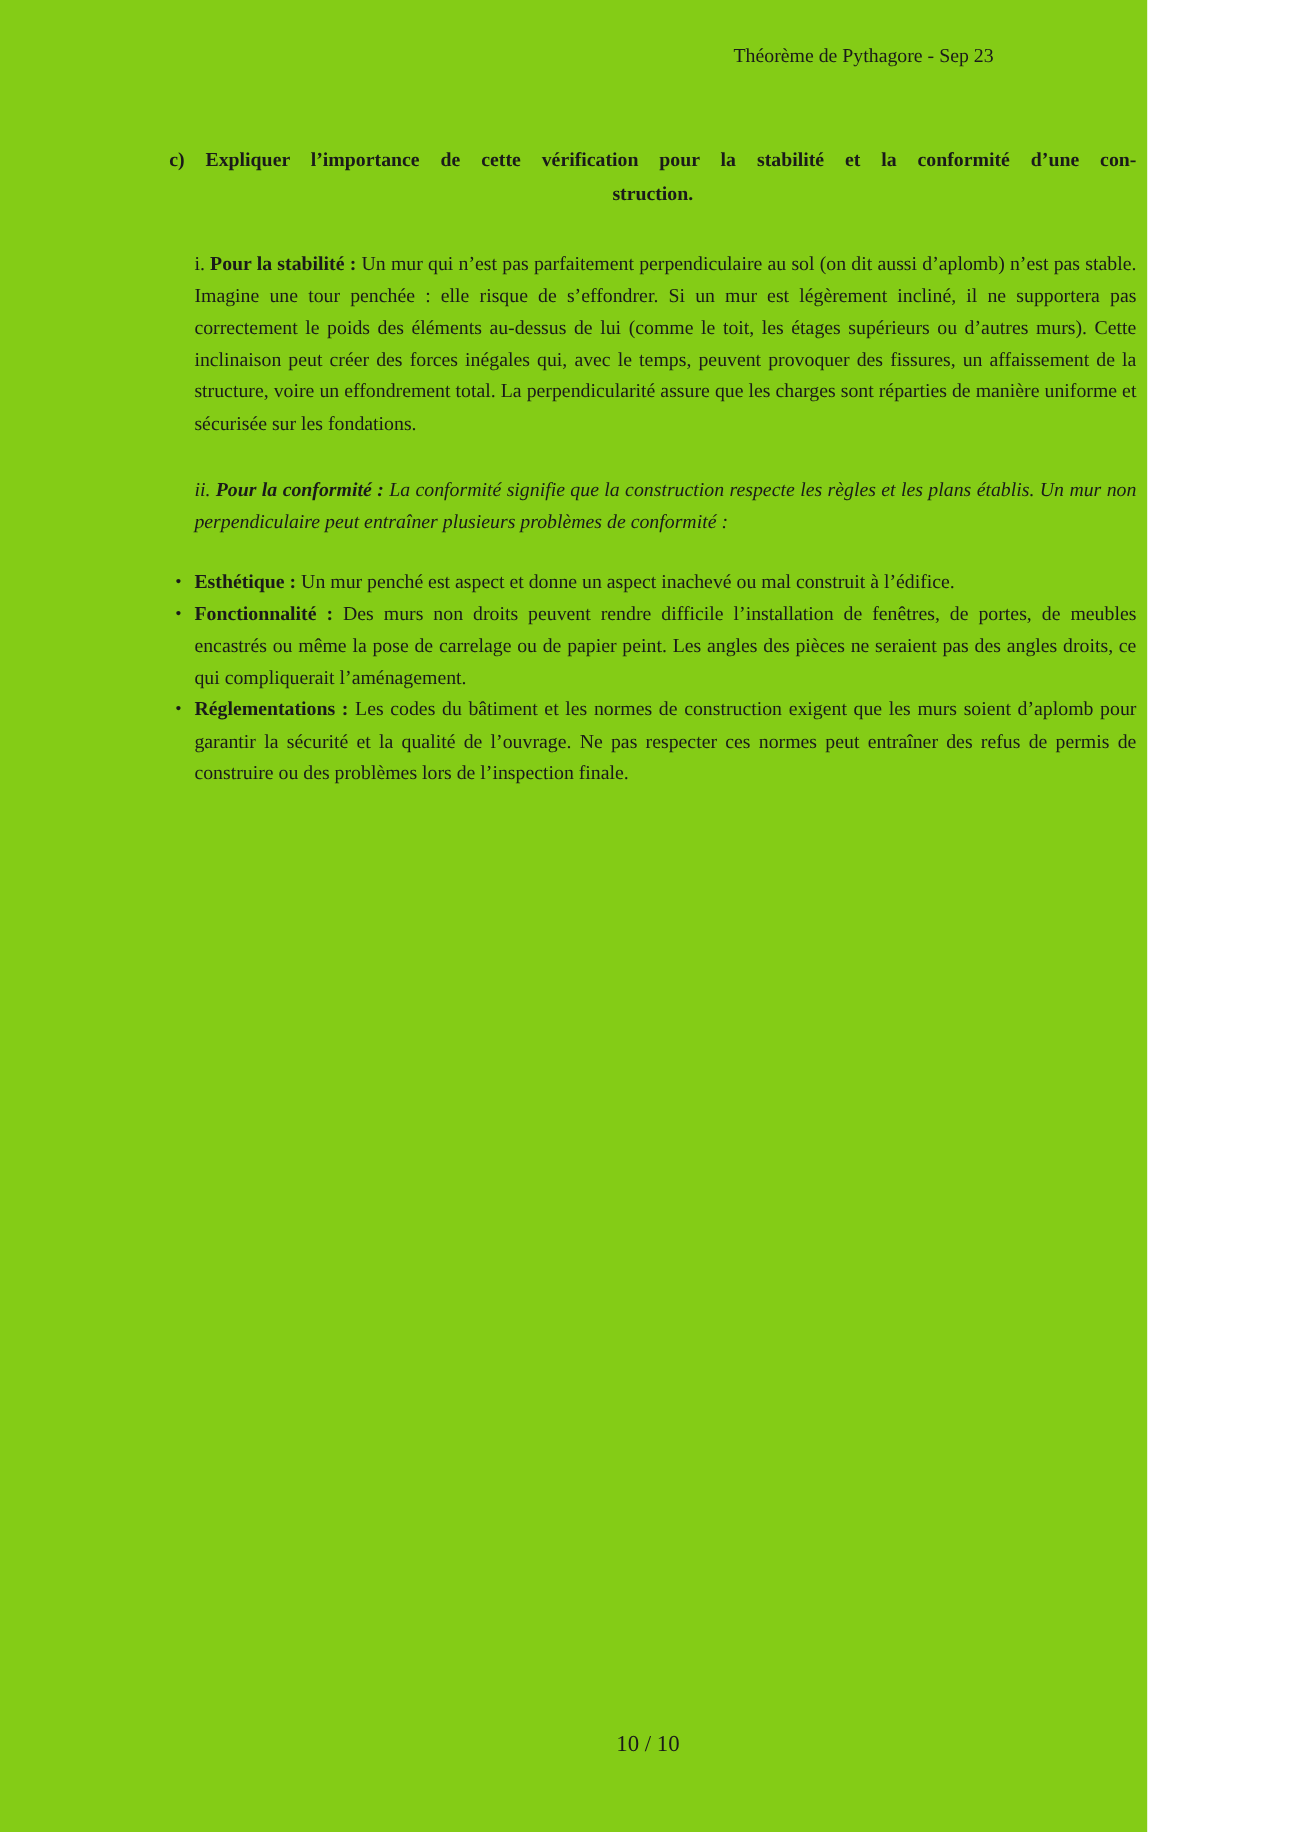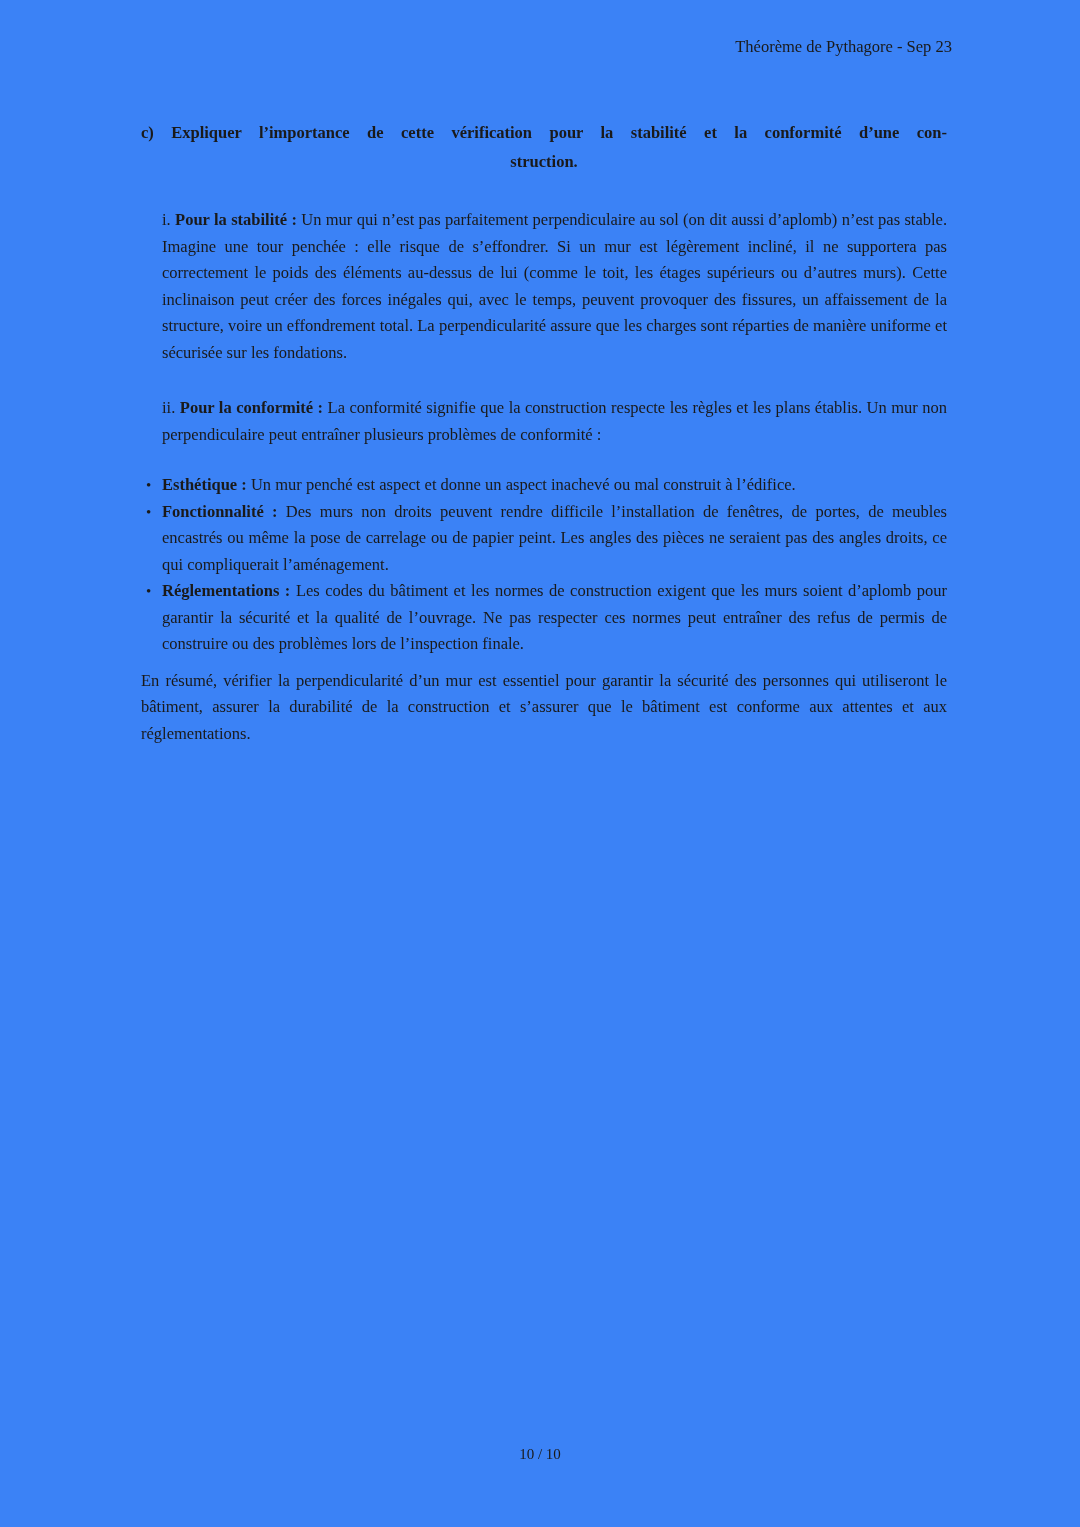--- a/index.html
+++ b/index.html
@@ -2,23 +2,23 @@
 <html lang="fr"><head>
 <meta charset="utf-8">
 <style>
   html, body {
     margin: 0;
     padding: 0;
     background: #ffffff;
   }
   .page {
     position: relative;
-    width: 1080px;
+    width: 956px;
     height: 1527px;
-    background: #3b82f6;
+    background: #84cc16;
     color: #1a1a1a;
     font-family: "Liberation Serif", "DejaVu Serif", serif;
     font-size: 16.5px;
     overflow: hidden;
   }
   .running-header {
     position: absolute;
     top: 35px;
     right: 128px;
     font-size: 16.5px;
@@ -44,21 +44,21 @@
   .para {
     margin: 0;
     text-align: justify;
     line-height: 26.5px;
   }
   .indent {
     margin-left: 21px;
     width: 785px;
   }
   .para-stability   { margin-top: 31px; }
-  .para-conformity  { margin-top: 29px; }
+  .para-conformity  { margin-top: 29px; font-style: italic; }
   .bullet-list {
     list-style: none;
     margin: 24px 0 0 0;
     padding: 0;
   }
   .bullet-list li {
     position: relative;
     margin: 0 0 0 21px;
     width: 785px;
     text-align: justify;
@@ -73,21 +73,21 @@
     font-size: 15px;
   }
   .summary { margin-top: 10px; }
   b.lead { font-weight: bold; }
   .page-footer {
     position: absolute;
     top: 1441px;
     left: 0;
     width: 1080px;
     text-align: center;
-    font-size: 15px;
+    font-size: 19px;
     line-height: 26px;
   }
 </style>
 </head>
 <body>
 
 <div class="page">
 
   <div class="running-header">Théorème de Pythagore - Sep 23</div>
 
@@ -101,19 +101,18 @@
     <p class="para indent para-stability"><span>i.</span> <b class="lead">Pour la stabilité&nbsp;:</b> <span>Un mur qui n’est pas parfaitement perpendiculaire au sol (on dit aussi d’aplomb) n’est pas stable. Imagine une tour penchée&nbsp;: elle risque de s’effondrer. Si un mur est légèrement incliné, il ne supportera pas correctement le poids des éléments au-dessus de lui (comme le toit, les étages supérieurs ou d’autres murs). Cette inclinaison peut créer des forces inégales qui, avec le temps, peuvent provoquer des fissures, un affaissement de la structure, voire un effondrement total. La perpendicularité assure que les charges sont réparties de manière uniforme et sécurisée sur les fondations.</span></p>
 
     <p class="para indent para-conformity"><span>ii.</span> <b class="lead">Pour la conformité&nbsp;:</b> <span>La conformité signifie que la construction respecte les règles et les plans établis. Un mur non perpendiculaire peut entraîner plusieurs problèmes de conformité&nbsp;:</span></p>
 
     <ul class="bullet-list">
       <li><span class="dot">•</span><b class="lead">Esthétique&nbsp;:</b> <span>Un mur penché est aspect et donne un aspect inachevé ou mal construit à l’édifice.</span></li>
       <li><span class="dot">•</span><b class="lead">Fonctionnalité&nbsp;:</b> <span>Des murs non droits peuvent rendre difficile l’installation de fenêtres, de portes, de meubles encastrés ou même la pose de carrelage ou de papier peint. Les angles des pièces ne seraient pas des angles droits, ce qui compliquerait l’aménagement.</span></li>
       <li><span class="dot">•</span><b class="lead">Réglementations&nbsp;:</b> <span>Les codes du bâtiment et les normes de construction exigent que les murs soient d’aplomb pour garantir la sécurité et la qualité de l’ouvrage. Ne pas respecter ces normes peut entraîner des refus de permis de construire ou des problèmes lors de l’inspection finale.</span></li>
     </ul>
 
-    <p class="para summary">En résumé, vérifier la perpendicularité d’un mur est essentiel pour garantir la sécurité des personnes qui utiliseront le bâtiment, assurer la durabilité de la construction et s’assurer que le bâtiment est conforme aux attentes et aux réglementations.</p>
 
   </div>
 
   <div class="page-footer">10 / 10</div>
 
 </div>
 
 </body></html>

